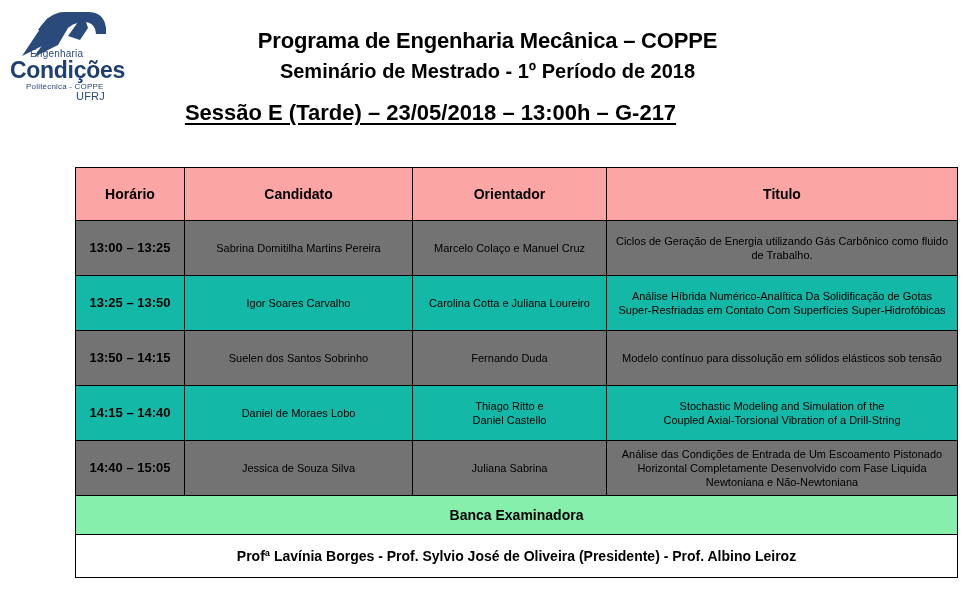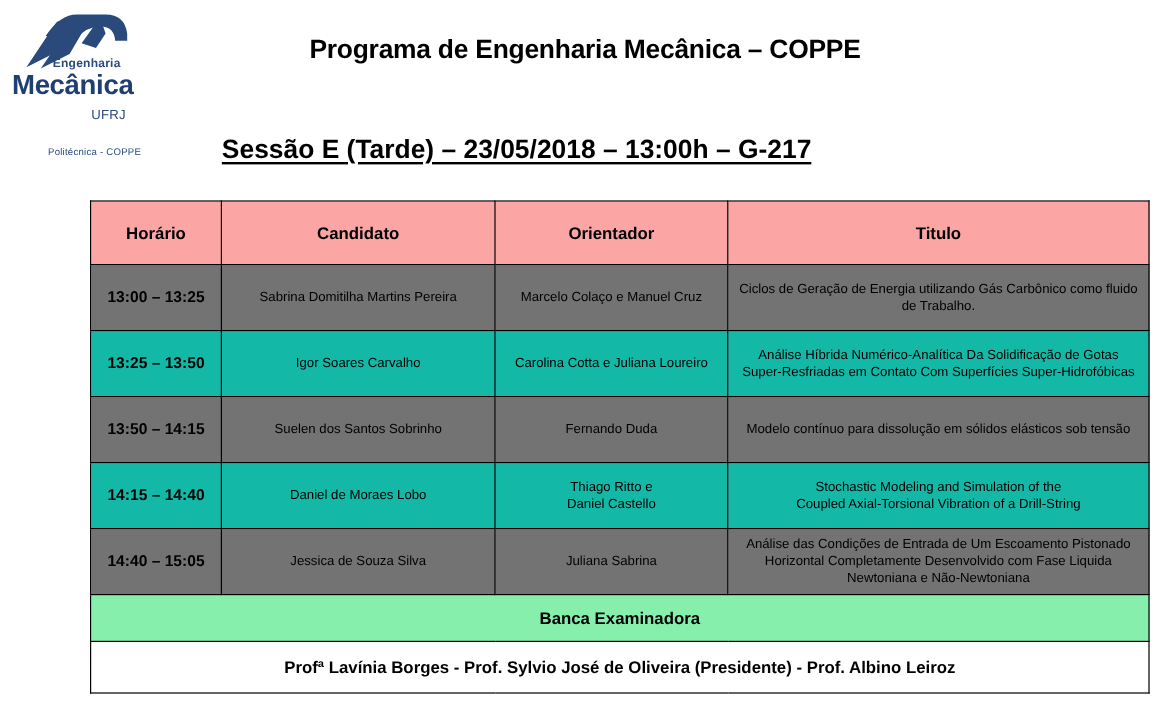--- a/index.html
+++ b/index.html
@@ -26,44 +26,43 @@
   }
   .logo-mark {
     position: absolute;
     left: 8px;
     top: 0px;
     width: 96px;
     height: 48px;
   }
   .logo-engenharia {
     position: absolute;
-    left: 36px;
+    left: 22px;
     top: 38px;
     font-size: 10px;
-    font-weight: 700;
+    font-weight: 400;
     color: #2a4a7c;
     letter-spacing: .2px;
   }
   .logo-mecanica {
     position: absolute;
     left: 2px;
     top: 47px;
     font-size: 23px;
     font-weight: bold;
     color: #1f3f73;
     letter-spacing: -.3px;
   }
   .logo-sub1 {
     position: absolute;
-    left: 32px;
+    left: 18px;
     top: 72px;
     font-size: 8px;
     color: #2a4a7c;
     letter-spacing: .2px;
-    margin-top: 40px;
   }
   .logo-sub2 {
     position: absolute;
     left: 68px;
     top: 80px;
     font-size: 11px;
     color: #2a4a7c;
     letter-spacing: .2px;
   }
 
@@ -83,21 +82,21 @@
   }
   .title-sub {
     font-size: 20px;
     font-weight: bold;
     line-height: 26px;
     margin-top: 2px;
   }
   .session-line {
     position: absolute;
     left: 0;
-    top: 112px;
+    top: 100px;
     width: 861px;
     text-align: center;
   }
   .session-text {
     font-size: 22px;
     font-weight: bold;
     text-decoration: underline;
     text-underline-offset: 3px;
   }
 
@@ -169,27 +168,28 @@
 <div class="logo">
   <div class="logo-mark">
     <svg viewBox="0 0 96 48" width="96" height="48" aria-hidden="true">
       <path d="M6 46 L30 10 Q33 5 37 10 L40 16 L30 34 Z" fill="#2a4a7c"></path>
       <path d="M18 47 L42 12 Q45 7 49 12 L52 18 L42 35 Z" fill="#2a4a7c"></path>
       <path d="M22 20 Q34 2 48 2 Q62 2 72 2 Q88 2 90 18 L90 24 L80 24 Q79 12 68 12 Q56 12 48 22 Z" fill="#2a4a7c"></path>
       <path d="M52 26 L62 12 Q66 6 70 12 L72 18 L64 30 Z" fill="#2a4a7c"></path>
     </svg>
   </div>
   <div class="logo-engenharia">Engenharia</div>
-  <div class="logo-mecanica">Mecânica</div>
+  <div class="logo-mecanica">Condições</div>
   <div class="logo-sub1">Politécnica - COPPE</div>
   <div class="logo-sub2">UFRJ</div>
 </div>
 
 <div class="head-block">
   <div class="title-main">Programa de Engenharia Mecânica – COPPE</div>
+  <div class="title-sub">Seminário de Mestrado - 1º Período de 2018</div>
 </div>
 
 <div class="session-line">
   <span class="session-text">Sessão E (Tarde) – 23/05/2018 – 13:00h – G-217</span>
 </div>
 
 <div class="table-wrap">
   <table class="schedule">
     <colgroup>
       <col class="col-horario">

